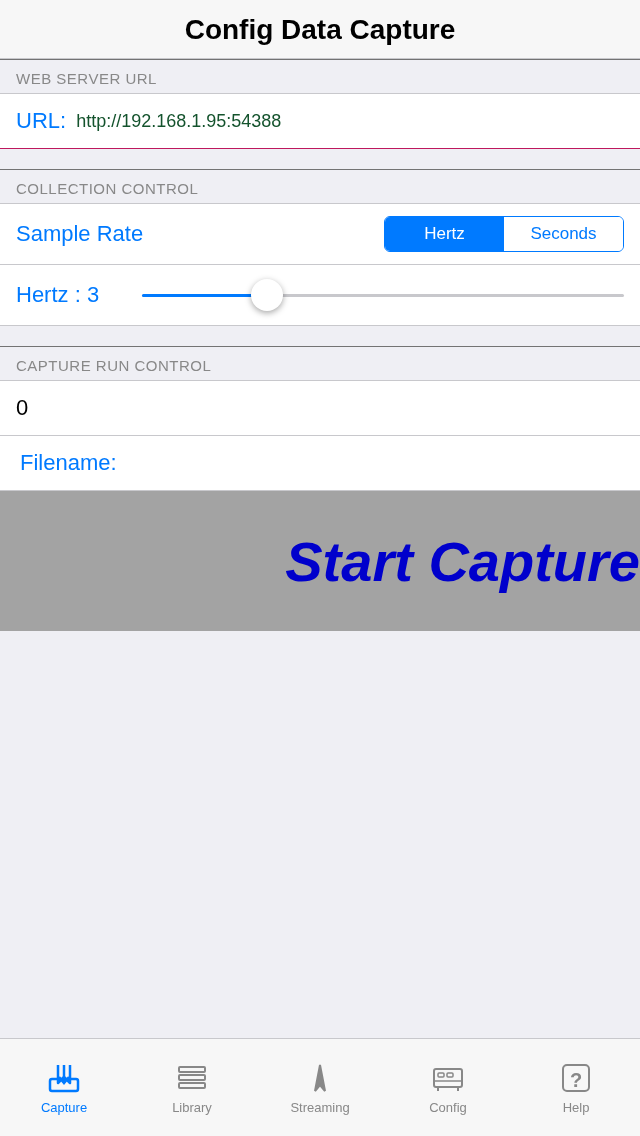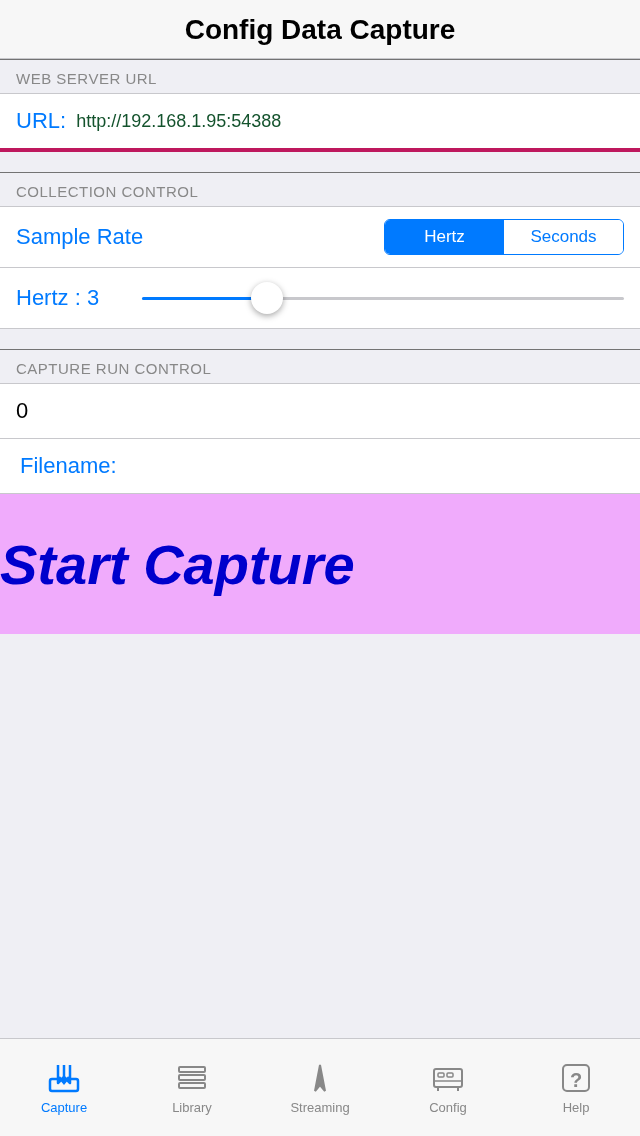--- a/index.html
+++ b/index.html
@@ -42,21 +42,21 @@
       background: #fff;
       border-bottom: 1px solid #c8c8cc;
     }
 
     
     .url-row {
       display: flex;
       align-items: center;
       padding: 14px 16px;
       background: #fff;
-      border-bottom: 4px solid #be185d;
+      border-bottom: 1px solid #be185d;
     }
     .url-label {
       font-size: 22px;
       color: #007aff;
       font-weight: 500;
       margin-right: 10px;
     }
     .url-value {
       font-size: 18px;
       color: #14532d;
@@ -190,24 +190,24 @@
     }
     .filename-label {
       font-size: 22px;
       color: #007aff;
     }
 
     
     .start-capture-btn {
       width: 100%;
       height: 140px;
-      background: #f0abfc;
-      display: flex;
-      align-items: center;
-      justify-content: flex-start;
+      background: #a3a3a3;
+      display: flex;
+      align-items: center;
+      justify-content: flex-end;
       cursor: pointer;
       border: none;
       outline: none;
     }
     .start-capture-text {
       font-size: 56px;
       font-weight: bold;
       color: #0000cc;
       font-style: italic;
     }

